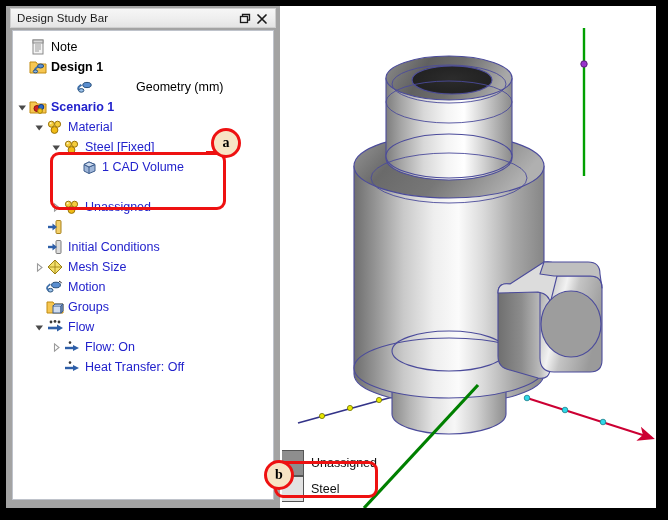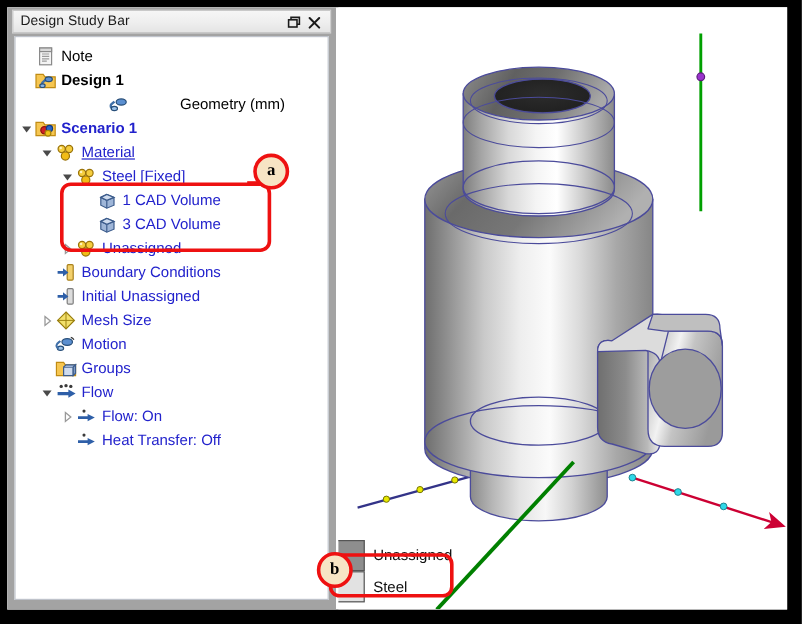--- a/index.html
+++ b/index.html
@@ -154,21 +154,21 @@
             <span class="ico">
               <svg width="18" height="18" viewBox="0 0 18 18">
                 <path d="M1 4h6l1.4 2H17v9H1z" fill="#f6c651" stroke="#c08b13"></path>
                 <path d="M8 14c-1 0-2-.7-2-2 0-2 2-2.5 3.2-3.6" fill="none" stroke="#3f6fa8" stroke-width="2"></path>
                 <ellipse cx="11.6" cy="8" rx="3" ry="2" fill="#5b8fd0" stroke="#274e79"></ellipse>
                 <ellipse cx="6.4" cy="13.4" rx="2.2" ry="1.5" fill="#88b4e4" stroke="#274e79"></ellipse>
               </svg>
             </span>
             <span class="lbl">Design 1</span>
           </div>
-          <div class="row black" style="top: 46px; left: 29px; gap: 37px;">
+          <div class="row black" style="top: 46px; left: 15px; gap: 37px;">
             <span class="exp"></span>
             <span class="ico">
               <svg width="18" height="18" viewBox="0 0 18 18">
                 <path d="M3 12c-1 0-1.8-.8-1.8-1.8 0-1.8 2-2.4 3.2-3.5" fill="none" stroke="#3f6fa8" stroke-width="2"></path>
                 <ellipse cx="10" cy="7" rx="4.2" ry="2.6" fill="#5b8fd0" stroke="#274e79"></ellipse>
                 <ellipse cx="4.3" cy="12.4" rx="2.6" ry="1.8" fill="#9cc3ea" stroke="#274e79"></ellipse>
               </svg>
             </span>
             <span class="lbl">Geometry (mm)</span>
           </div>
@@ -181,21 +181,21 @@
             <span class="ico">
               <svg width="18" height="18" viewBox="0 0 18 18">
                 <path d="M1 4h6l1.4 2H17v9H1z" fill="#f6c651" stroke="#c08b13"></path>
                 <circle cx="8" cy="10.5" r="3" fill="#cf2222" stroke="#8e1010"></circle>
                 <circle cx="12.2" cy="9" r="2.6" fill="#2a66c8" stroke="#123a80"></circle>
                 <circle cx="11" cy="13" r="2.4" fill="#f0c419" stroke="#a4830a"></circle>
               </svg>
             </span>
             <span class="lbl">Scenario 1</span>
           </div>
-          <div class="row" style="top: 86px; left: 21px; text-decoration: underline;">
+          <div class="row" style="top: 86px; left: 21px;">
             <span class="exp">
               <svg width="11" height="11" viewBox="0 0 11 11">
                 <path d="M1.5 3.5 L9 3.5 L5.2 8.5 Z" fill="#4a4a4a"></path>
               </svg>
             </span>
             <span class="ico">
               <svg width="18" height="18" viewBox="0 0 18 18">
                 <circle cx="5.4" cy="6.2" r="3" fill="#f5cd3e" stroke="#9a7309"></circle>
                 <circle cx="11.6" cy="6.2" r="3" fill="#f5cd3e" stroke="#9a7309"></circle>
                 <circle cx="8.5" cy="12" r="3.4" fill="#f2bc16" stroke="#9a7309"></circle>
@@ -225,32 +225,20 @@
             <span class="ico">
               <svg width="18" height="18" viewBox="0 0 18 18">
                 <path d="M4 6.5 L9 4 L15 6.5 L15 13 L9 15.5 L4 13 Z" fill="#9fb6d8" stroke="#3c5c8c"></path>
                 <path d="M4 6.5 L9 9 L15 6.5" fill="none" stroke="#3c5c8c"></path>
                 <path d="M9 9 L9 15.5" fill="none" stroke="#3c5c8c"></path>
                 <path d="M4 6.5 L9 4 L15 6.5 L9 9 Z" fill="#cfdcef" stroke="#3c5c8c"></path>
               </svg>
             </span>
             <span class="lbl">1 CAD Volume</span>
           </div>
-          <div class="row" style="top: 146px; left: 55px;">
-            <span class="exp"></span>
-            <span class="ico">
-              <svg width="18" height="18" viewBox="0 0 18 18">
-                <path d="M4 6.5 L9 4 L15 6.5 L15 13 L9 15.5 L4 13 Z" fill="#9fb6d8" stroke="#3c5c8c"></path>
-                <path d="M4 6.5 L9 9 L15 6.5" fill="none" stroke="#3c5c8c"></path>
-                <path d="M9 9 L9 15.5" fill="none" stroke="#3c5c8c"></path>
-                <path d="M4 6.5 L9 4 L15 6.5 L9 9 Z" fill="#cfdcef" stroke="#3c5c8c"></path>
-              </svg>
-            </span>
-            <span class="lbl">3 CAD Volume</span>
-          </div>
           <div class="row" style="top: 166px; left: 38px;">
             <span class="exp">
               <svg width="11" height="11" viewBox="0 0 11 11">
                 <path d="M3.5 1.8 L8 5.5 L3.5 9.2 Z" fill="none" stroke="#9a9a9a" stroke-width="1.1"></path>
               </svg>
             </span>
             <span class="ico">
               <svg width="18" height="18" viewBox="0 0 18 18">
                 <circle cx="5.4" cy="6.2" r="3" fill="#f5cd3e" stroke="#9a7309"></circle>
                 <circle cx="11.6" cy="6.2" r="3" fill="#f5cd3e" stroke="#9a7309"></circle>
@@ -262,32 +250,31 @@
           </div>
           <div class="row" style="top: 186px; left: 21px;">
             <span class="exp"></span>
             <span class="ico">
               <svg width="18" height="18" viewBox="0 0 18 18">
                 <rect x="10" y="2.5" width="5" height="13" rx="1" fill="#f3d06b" stroke="#a8811c"></rect>
                 <path d="M2 9 L9 9" stroke="#2e5fa8" stroke-width="2.4"></path>
                 <path d="M6.5 5.5 L11 9 L6.5 12.5 Z" fill="#2e5fa8"></path>
               </svg>
             </span>
-            <span class="lbl">Boundary Conditions</span>
           </div>
           <div class="row" style="top: 206px; left: 21px;">
             <span class="exp"></span>
             <span class="ico">
               <svg width="18" height="18" viewBox="0 0 18 18">
                 <rect x="10" y="2.5" width="5" height="13" rx="1" fill="#dcdcdc" stroke="#7d7d7d"></rect>
                 <path d="M2 9 L9 9" stroke="#2e5fa8" stroke-width="2.4"></path>
                 <path d="M6.5 5.5 L11 9 L6.5 12.5 Z" fill="#2e5fa8"></path>
               </svg>
             </span>
-            <span class="lbl">Initial Unassigned</span>
+            <span class="lbl">Initial Conditions</span>
           </div>
           <div class="row" style="top: 246px; left: 21px;">
             <span class="exp"></span>
             <span class="ico">
               <svg width="18" height="18" viewBox="0 0 18 18">
                 <ellipse cx="10" cy="7" rx="4.4" ry="2.8" fill="#5b8fd0" stroke="#274e79"></ellipse>
                 <ellipse cx="4.4" cy="12.2" rx="2.6" ry="1.8" fill="#9cc3ea" stroke="#274e79"></ellipse>
                 <path d="M3 12c-1.2 0-2-.9-2-2 0-1.9 2-2.6 3.3-3.8" fill="none" stroke="#3f6fa8" stroke-width="1.8"></path>
                 <path d="M13 3.2a3.5 3.5 0 0 1 2.6 2" fill="none" stroke="#2c2c2c" stroke-width="1"></path>
               </svg>

